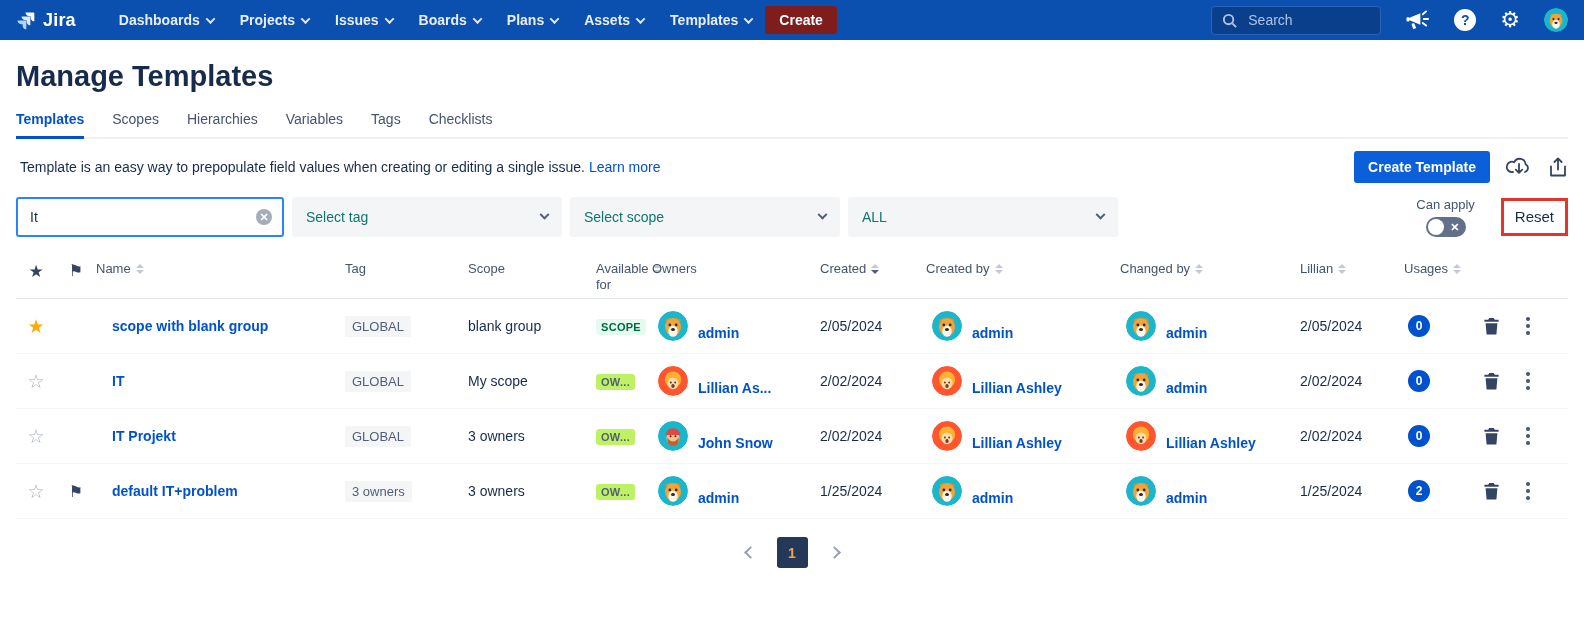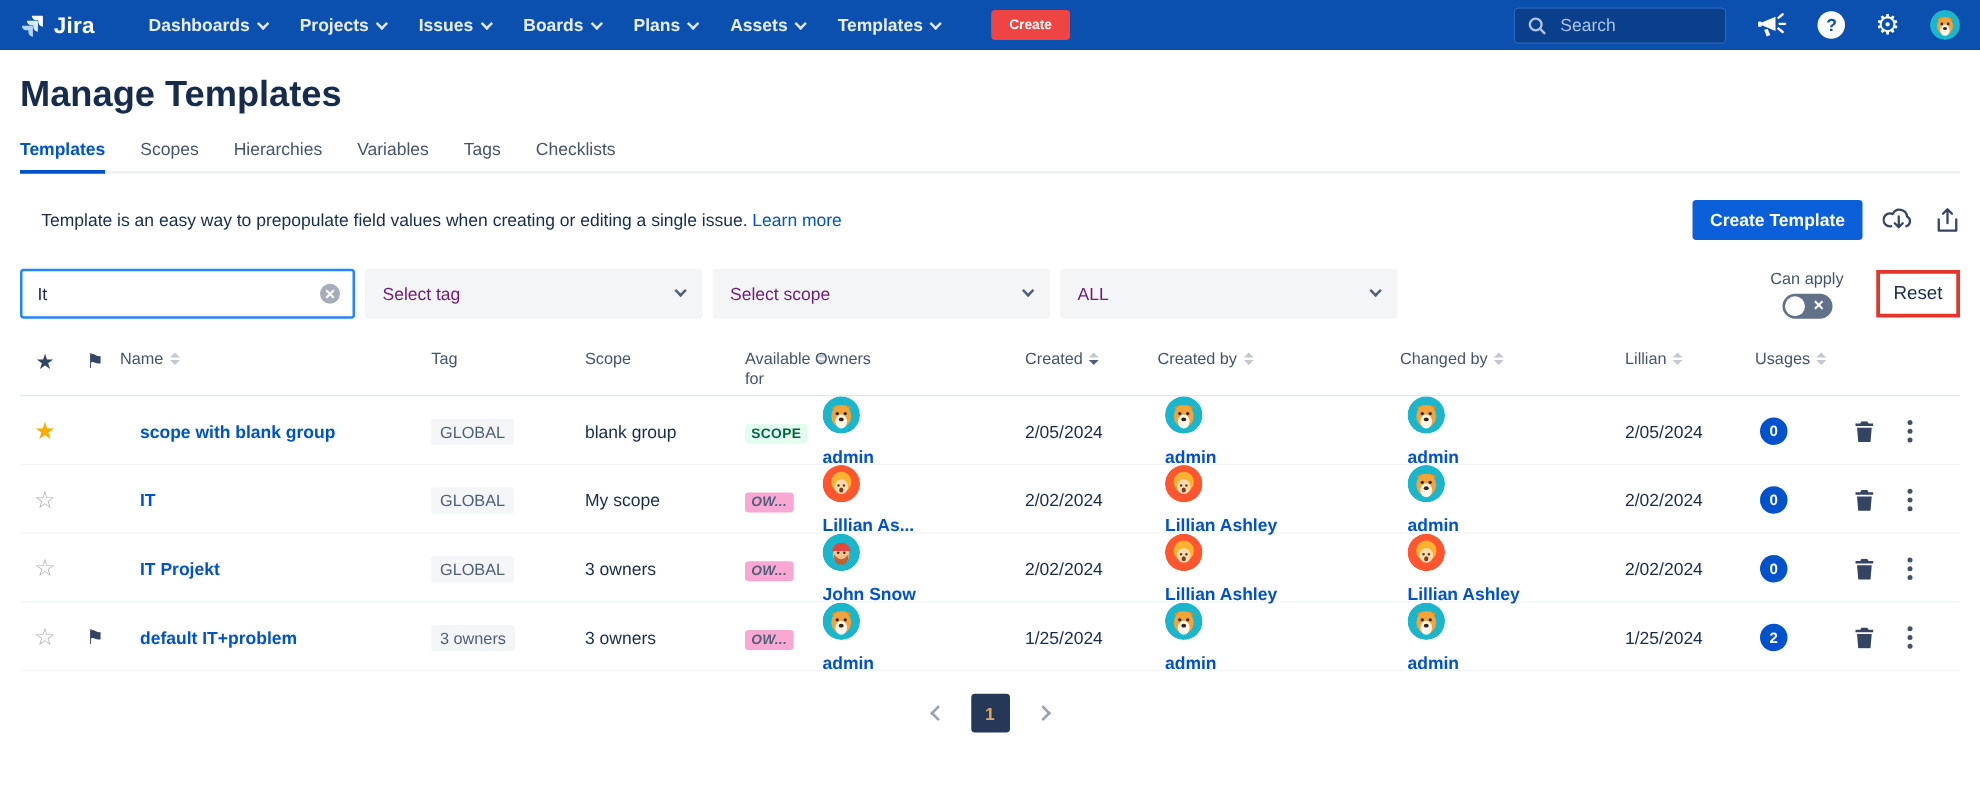--- a/index.html
+++ b/index.html
@@ -8,50 +8,50 @@
     width:1584px; height:634px; overflow:hidden;
     font-family:"Liberation Sans", sans-serif;
     background:#fff; color:#172B4D;
   }
   
   .navbar{ height:40px; background:#0B4FAF; display:flex; align-items:center; padding:0 16px; color:#fff; }
   .brand{ display:flex; align-items:center; gap:7px; margin-right:30px; cursor:pointer; }
   .brand-text{ font-size:18px; font-weight:700; color:#fff; letter-spacing:.2px; }
   .nav-item{ display:flex; align-items:center; gap:7px; padding:0 13px; height:56px; font-size:14px; font-weight:600; color:#E8EEF9; cursor:pointer; }
   .chev{ width:7px; height:7px; border-right:2px solid currentColor; border-bottom:2px solid currentColor; transform:rotate(45deg) translate(-1px,-1px); display:inline-block; }
-  .create-btn{ background:#ef4444; color:#fff; border:none; border-radius:3px; font-family:inherit; font-size:11px; font-weight:700; padding:6px 14px; margin-left:28px; cursor:pointer; }
+  .create-btn{ background:#7f1d1d; color:#fff; border:none; border-radius:3px; font-family:inherit; font-size:14px; font-weight:700; padding:6px 14px; margin-left:0; cursor:pointer; }
   .nav-right{ margin-left:auto; display:flex; align-items:center; gap:24px; }
   .nav-search{ display:flex; align-items:center; gap:9px; background:#0A3F8C; border:1px solid #2A63BC; border-radius:4px; height:29px; width:170px; padding:0 10px; }
   .nav-search input{ background:transparent; border:none; outline:none; color:#E8EEF9; font-family:inherit; font-size:14px; width:110px; }
   .nav-search input::placeholder{ color:#AEC3E6; }
   .nav-icon-btn{ background:none; border:none; padding:0; cursor:pointer; display:flex; align-items:center; }
   .help-badge{ width:22px; height:22px; border-radius:50%; background:#fff; color:#0B4FAF; font-weight:700; font-size:14px; display:flex; align-items:center; justify-content:center; }
   .gear-glyph{ font-size:22px; color:#fff; line-height:1; }
   .avatar{ width:30px; height:30px; border-radius:50%; overflow:hidden; display:inline-flex; flex:none; }
   .avatar svg{ width:100%; height:100%; display:block; }
   .avatar.sm{ width:24px; height:24px; }
   
   .page{ padding:0 16px; }
   h1{ font-size:29px; font-weight:700; color:#172B4D; margin:20px 0 4px; }
   .tabs{ display:flex; gap:28px; margin-top:12px; border-bottom:2px solid #F0F1F4; }
   .tab{ font-size:14px; color:#44546E; padding:6px 0 9px; cursor:pointer; border-bottom:3px solid transparent; margin-bottom:-2px; }
   .tab.active{ color:#0052CC; font-weight:700; border-bottom-color:#0052CC; }
   .desc-row{ display:flex; align-items:center; justify-content:space-between; margin-top:12px; }
-  .desc-row p{ margin:17px; font-size:14px; color:#172B4D; }
+  .desc-row p{ margin:4px; font-size:14px; color:#172B4D; }
   .link{ color:#0052CC; text-decoration:none; cursor:pointer; }
   .actions{ display:flex; align-items:center; gap:16px; }
   .primary-btn{ background:#0B5FD9; color:#fff; border:none; border-radius:3px; font-family:inherit; font-size:14px; font-weight:700; padding:8px 14px; cursor:pointer; }
   .icon-btn{ background:none; border:none; padding:0; cursor:pointer; display:flex; align-items:center; }
   
   .filter-row{ display:flex; align-items:center; gap:8px; margin-top:14px; }
   .search-filter{ width:268px; height:40px; border:2px solid #2684FF; border-radius:3px; display:flex; align-items:center; padding:0 10px; }
   .search-filter input{ border:none; outline:none; flex:1; font-family:inherit; font-size:14px; color:#172B4D; }
   .clear-icon{ width:16px; height:16px; border-radius:50%; background:#A5ADBA; color:#fff; font-size:11px; font-weight:700; display:flex; align-items:center; justify-content:center; cursor:pointer; }
   .selects{ display:flex; gap:8px; }
-  .select{ width:270px; height:40px; background:#F4F5F7; border-radius:3px; display:flex; align-items:center; justify-content:space-between; padding:0 14px; font-size:14px; color:#701a75; cursor:pointer; }
+  .select{ width:270px; height:40px; background:#F4F5F7; border-radius:3px; display:flex; align-items:center; justify-content:space-between; padding:0 14px; font-size:14px; color:#0f766e; cursor:pointer; }
   .select .chev{ color:#505F79; transform:rotate(45deg) translate(-2px,-2px); }
   .can-apply{ margin-left:auto; display:flex; flex-direction:column; align-items:center; gap:5px; margin-right:18px; }
   .can-apply-label{ font-size:13px; color:#44546E; }
   .toggle{ width:40px; height:20px; background:#62708A; border-radius:10px; position:relative; cursor:pointer; }
   .toggle .knob{ position:absolute; left:2px; top:2px; width:16px; height:16px; background:#fff; border-radius:50%; }
   .toggle .off-x{ position:absolute; right:6px; top:2px; color:#fff; font-size:11px; font-weight:700; line-height:16px; }
   .reset-annotation{ border:3px solid #E5352B; padding:7px 9px; }
   .reset-btn{ background:none; border:none; font-family:inherit; font-size:15px; color:#172B4D; cursor:pointer; padding:0 2px; }
   
   .tgrid{ display:grid; grid-template-columns:40px 40px 249px 123px 128px 56px 168px 106px 194px 180px 104px 80px 38px 46px; align-items:center; }
@@ -65,22 +65,22 @@
   .trow{ height:55px; border-bottom:1px solid #F4F5F7; font-size:14px; }
   .c-center{ display:flex; justify-content:center; }
   .star{ font-size:19px; color:#A5ADBA; cursor:pointer; }
   .star.on{ color:#FFAB00; }
   .star-h{ font-size:17px; color:#344563; }
   .flag-g{ font-size:16px; color:#344563; }
   .name-link{ color:#0052CC; font-weight:700; font-size:14px; text-decoration:none; padding-left:16px; cursor:pointer; }
   .badge-gray{ background:#F4F5F7; color:#505F79; padding:3px 7px; font-size:13px; border-radius:2px; }
   .pill{ font-size:11px; font-weight:700; padding:2px 5px; border-radius:3px; letter-spacing:.3px; }
   .pill-green{ background:#E3FCEF; color:#006644; }
-  .pill-gray{ background:#f9a8d4; color:#505F79;font-style:italic; }
-  .usercell{ display:flex; align-items:flex-start; gap:10px; padding-left:6px;flex-direction:column; }
+  .pill-gray{ background:#bef264; color:#505F79; }
+  .usercell{ display:flex; align-items:flex-end; gap:10px; padding-left:6px; }
   .user-link{ color:#0052CC; font-weight:700; font-size:14px; text-decoration:none; white-space:nowrap; overflow:hidden; text-overflow:ellipsis; max-width:100px; cursor:pointer; }
   .date{ color:#172B4D; }
   .usage-badge{ width:22px; height:22px; border-radius:50%; background:#0052CC; color:#fff; font-size:12px; font-weight:700; display:flex; align-items:center; justify-content:center; margin-left:4px; }
   .kebab{ display:flex; flex-direction:column; gap:3px; background:none; border:none; cursor:pointer; padding:4px; }
   .kebab i{ width:4px; height:4px; border-radius:50%; background:#42526E; }
   
   .pagination{ display:flex; align-items:center; justify-content:center; gap:22px; margin-top:18px; }
   .pg-chev{ width:9px; height:9px; border-right:2px solid #97A0AF; border-bottom:2px solid #97A0AF; cursor:pointer; }
   .pg-chev.left{ transform:rotate(135deg); }
   .pg-chev.right{ transform:rotate(-45deg); }

